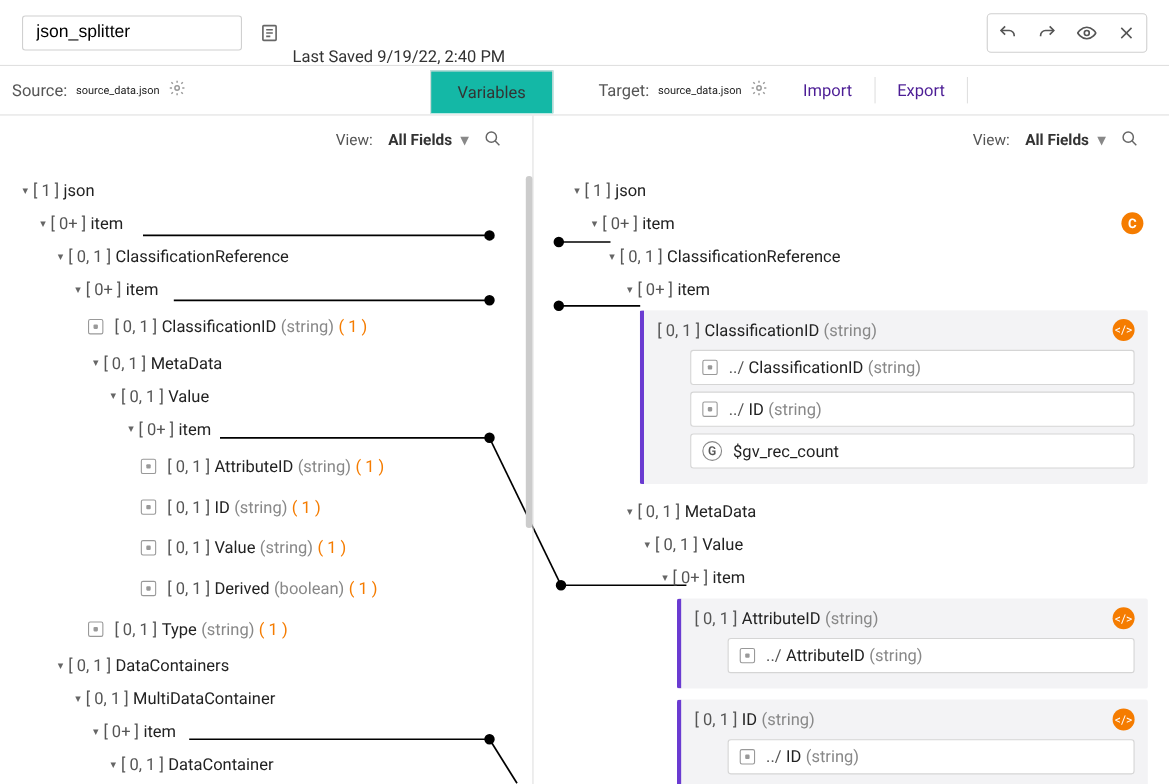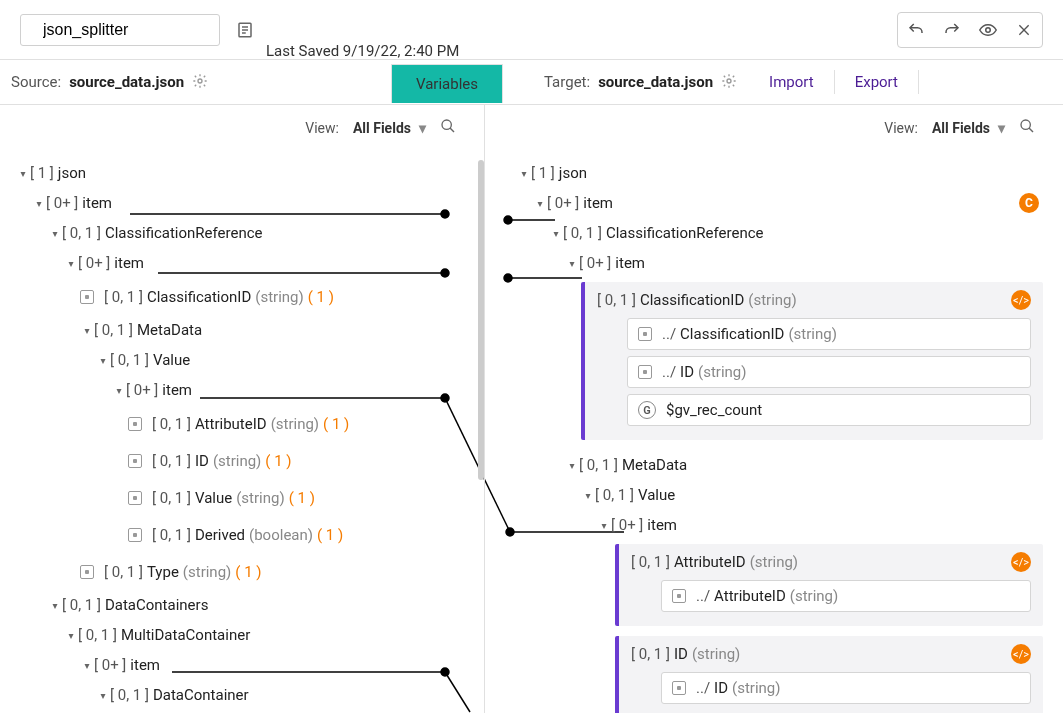--- a/index.html
+++ b/index.html
@@ -1,29 +1,29 @@
 <!DOCTYPE html>
 <html><head>
 <meta charset="utf-8">
 <style>
 * { box-sizing: border-box; margin: 0; padding: 0; }
 body { font-family: -apple-system, BlinkMacSystemFont, "Segoe UI", Roboto, sans-serif; font-size: 14px; color: #333; background: #fff; width: 1063px; height: 713px; overflow: hidden; position: relative; }
 
 
 .topbar { display: flex; align-items: center; padding: 14px 20px; border-bottom: 1px solid #e0e0e0; height: 60px; }
-.name-input { border: 1px solid #d0d0d0; border-radius: 3px; padding: 6px 22px; font-size: 16px; width: 200px; }
+.name-input { border: 1px solid #d0d0d0; border-radius: 3px; padding: 6px 12px; font-size: 16px; width: 200px; }
 .note-icon { margin-left: 16px; width: 18px; height: 18px; color: #666; }
 .saved-text { margin-left: 12px; color: #333; font-size: 15px; margin-top: 42px; }
 .topbar-actions { margin-left: auto; display: flex; align-items: center; gap: 0; border: 1px solid #d0d0d0; border-radius: 4px; overflow: hidden; }
 .top-action { width: 36px; height: 34px; display: flex; align-items: center; justify-content: center; color: #555; cursor: pointer; }
 
 
 .subheader { display: flex; align-items: center; height: 44px; position: relative; }
 .src-label { padding-left: 11px; color: #555; font-size: 15px; }
-.src-file { margin-left: 8px; font-weight: 700; color: #222; font-size: 15px; }
+.src-file { margin-left: 8px; font-weight: 400; color: #222; font-size: 10px; }
 .gear { margin-left: 8px; color: #999; }
 .variables-tab { margin-left: auto; padding: 10px 24px; border: 1px solid #e0e0e0; border-bottom: none; background: #14b8a6; color: #333; font-size: 15px; cursor: pointer; position: relative; top: 1px; }
 .tgt-col { display: flex; align-items: center; gap: 0; flex: 0 0 560px; padding-left: 30px; }
 .action-link { padding: 0 20px; color: #4c1d95; font-size: 15px; cursor: pointer; }
 .vsep { width: 1px; height: 24px; background: #e0e0e0; }
 
 
 .filter-row { display: flex; border-top: 1px solid #e0e0e0; height: 46px; }
 .filter-col { display: flex; align-items: center; justify-content: flex-end; padding-right: 28px; gap: 14px; }
 .filter-col.left { width: 485px; border-right: 1px solid #e0e0e0; }

